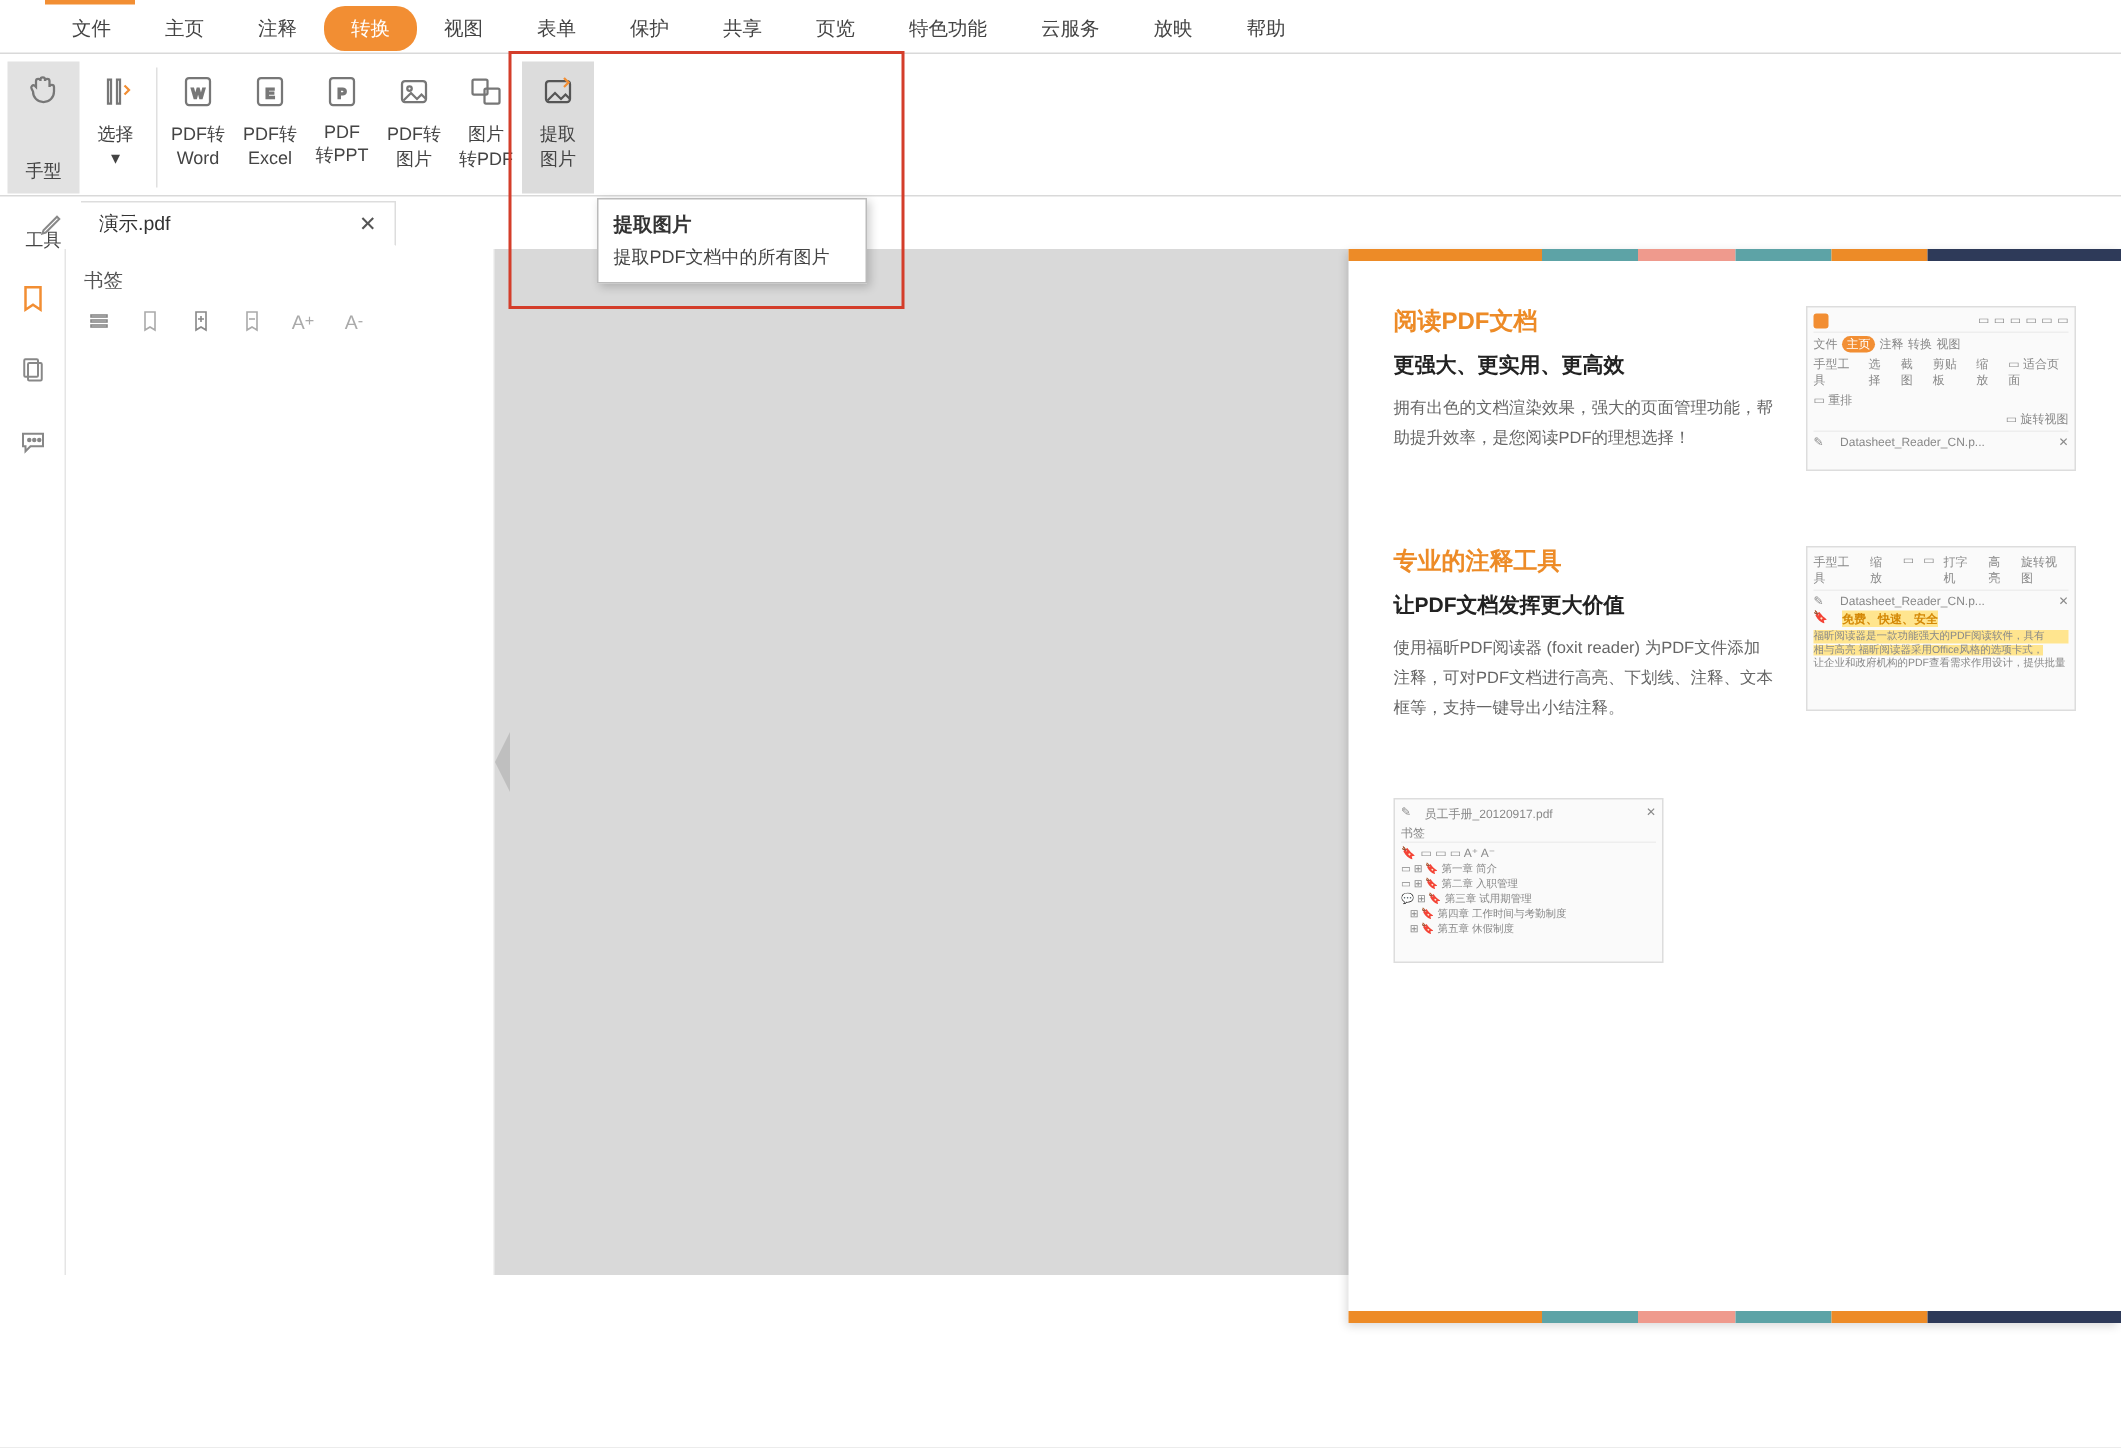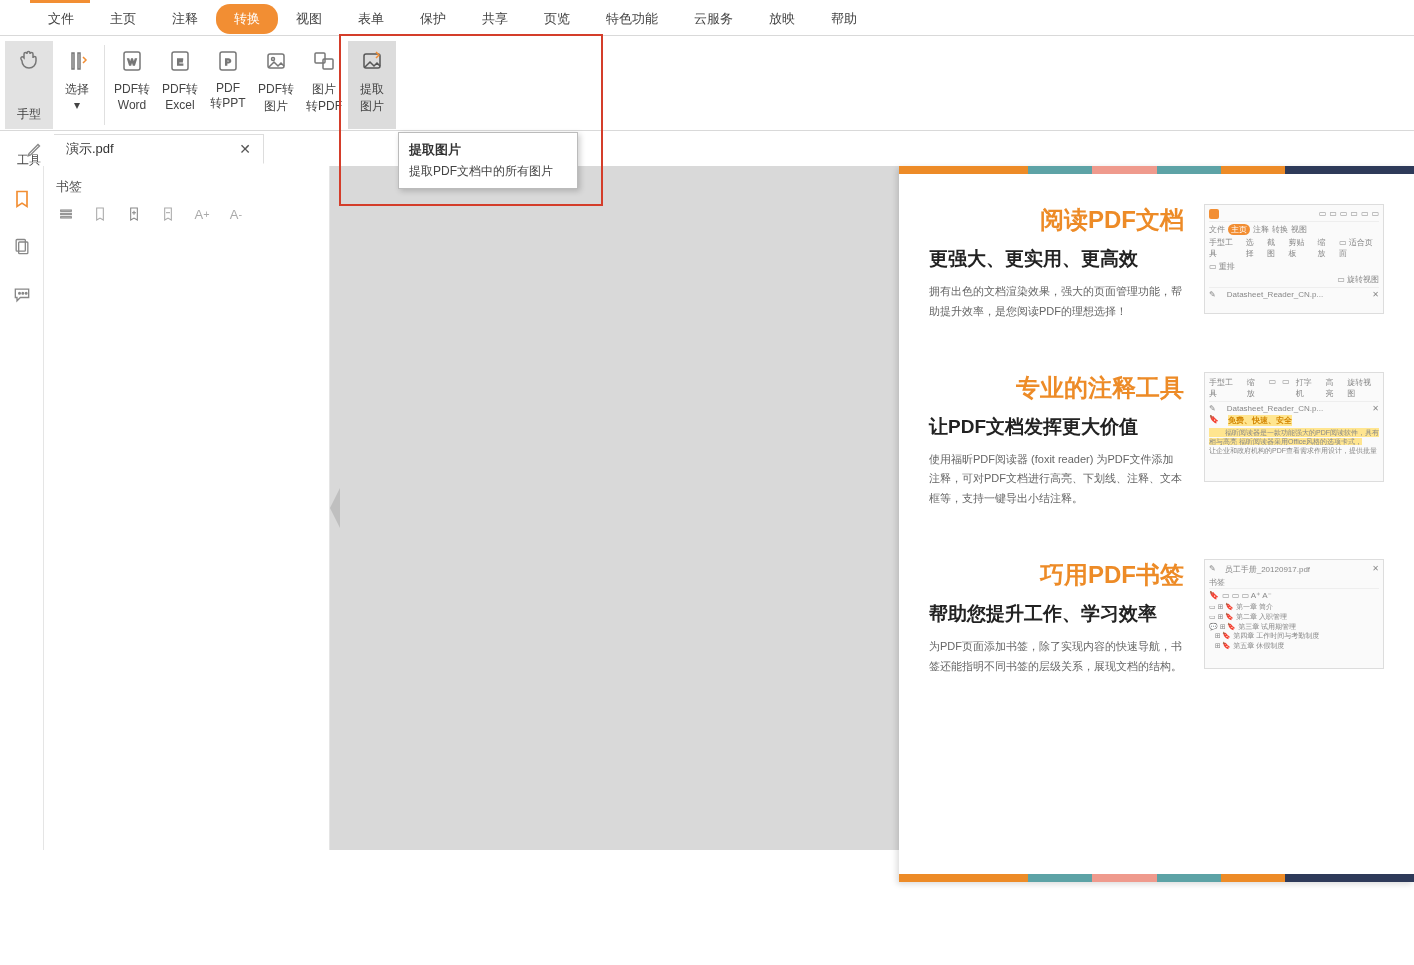--- a/index.html
+++ b/index.html
@@ -24,27 +24,27 @@
   .bm-title{font-size:13px;color:#555;padding:4px 0 8px 2px;}
   .bm-tools{display:flex;gap:14px;align-items:center;padding-left:2px;}
   .bm-tools .t{width:20px;height:20px;display:flex;align-items:center;justify-content:center;}
   .canvas{flex:1;background:#d9d9d9;position:relative;display:flex;align-items:center;}
   .collapse{position:absolute;left:0;top:50%;transform:translateY(-50%);width:10px;height:40px;background:#bfbfbf;clip-path:polygon(100% 0,100% 100%,0 50%);cursor:pointer;}
   .page{position:absolute;right:0;top:0;width:515px;height:716px;background:#fff;box-shadow:-2px 2px 6px rgba(0,0,0,.15);}
   .stripe{display:flex;height:8px;width:100%;}
   .stripe>div{height:100%;}
   .section{padding:30px 30px 20px 30px;display:flex;gap:20px;}
   .left-col{flex:1;min-width:0;}
-  .sec-title{font-size:24px;font-weight:700;color:#ed8b27;margin-bottom:10px;text-align:right;}
-  .sec-sub{font-size:19px;font-weight:700;color:#222;margin-bottom:10px;}
+  .sec-title{font-size:16px;font-weight:700;color:#ed8b27;margin-bottom:10px;}
+  .sec-sub{font-size:14px;font-weight:700;color:#222;margin-bottom:10px;}
   .sec-body{font-size:11px;color:#666;line-height:1.8;}
   .thumb{width:180px;height:110px;border:1px solid #ddd;background:#fafafa;font-size:8px;color:#888;padding:4px;overflow:hidden;}
   .thumb-row{display:flex;gap:3px;margin-bottom:2px;}
   .thumb-pill{background:#f28e33;color:#fff;border-radius:6px;padding:0 3px;}
-  .hl{background:#ffe58f;text-align:right;}
+  .hl{background:#ffe58f;}
   .red-highlight{position:absolute;left:339px;top:34px;width:264px;height:172px;border:2px solid #d43d2a;pointer-events:none;z-index:50;}
   .tooltip{position:absolute;left:398px;top:132px;width:180px;background:#fff;border:1px solid #bbb;box-shadow:2px 2px 6px rgba(0,0,0,.2);padding:8px 10px;z-index:40;}
   .tooltip .tt-title{font-weight:700;font-size:13px;margin-bottom:4px;}
   .tooltip .tt-body{font-size:12px;color:#444;}
 </style>
 </head>
 <body>
 
 <div class="orange-bar"></div>
 
@@ -299,25 +299,20 @@
               <span>🔖</span>
               <span class="hl" style="margin-left:6px;color:#d48806;font-weight:700;">免费、快速、安全</span>
             </div>
           <div class="hl" style="font-size:7px;line-height:1.3;">福昕阅读器是一款功能强大的PDF阅读软件，具有</div>
           <div style="font-size:7px;line-height:1.3;"><span class="hl">相与高亮 福昕阅读器采用Office风格的选项卡式，</span></div>
           <div style="font-size:7px;line-height:1.3;"><span>让企业和政府机构的PDF查看需求作用设计，提供批量</span></div>
         </div>
       </div>
 
       <div class="section">
-        <div class="left-col">
-          <div class="sec-title">巧用PDF书签</div>
-          <div class="sec-sub">帮助您提升工作、学习效率</div>
-          <div class="sec-body">为PDF页面添加书签，除了实现内容的快速导航，书签还能指明不同书签的层级关系，展现文档的结构。</div>
-        </div>
         <div class="thumb">
           <div class="thumb-row">
               <span>✎</span>
               <span style="margin-left:6px;">员工手册_20120917.pdf</span>
               <span style="margin-left:auto;">✕</span>
             </div>
           <div class="thumb-row" style="border-bottom:1px solid #eee;">
               <span>书签</span>
             </div>
           <div class="thumb-row">

